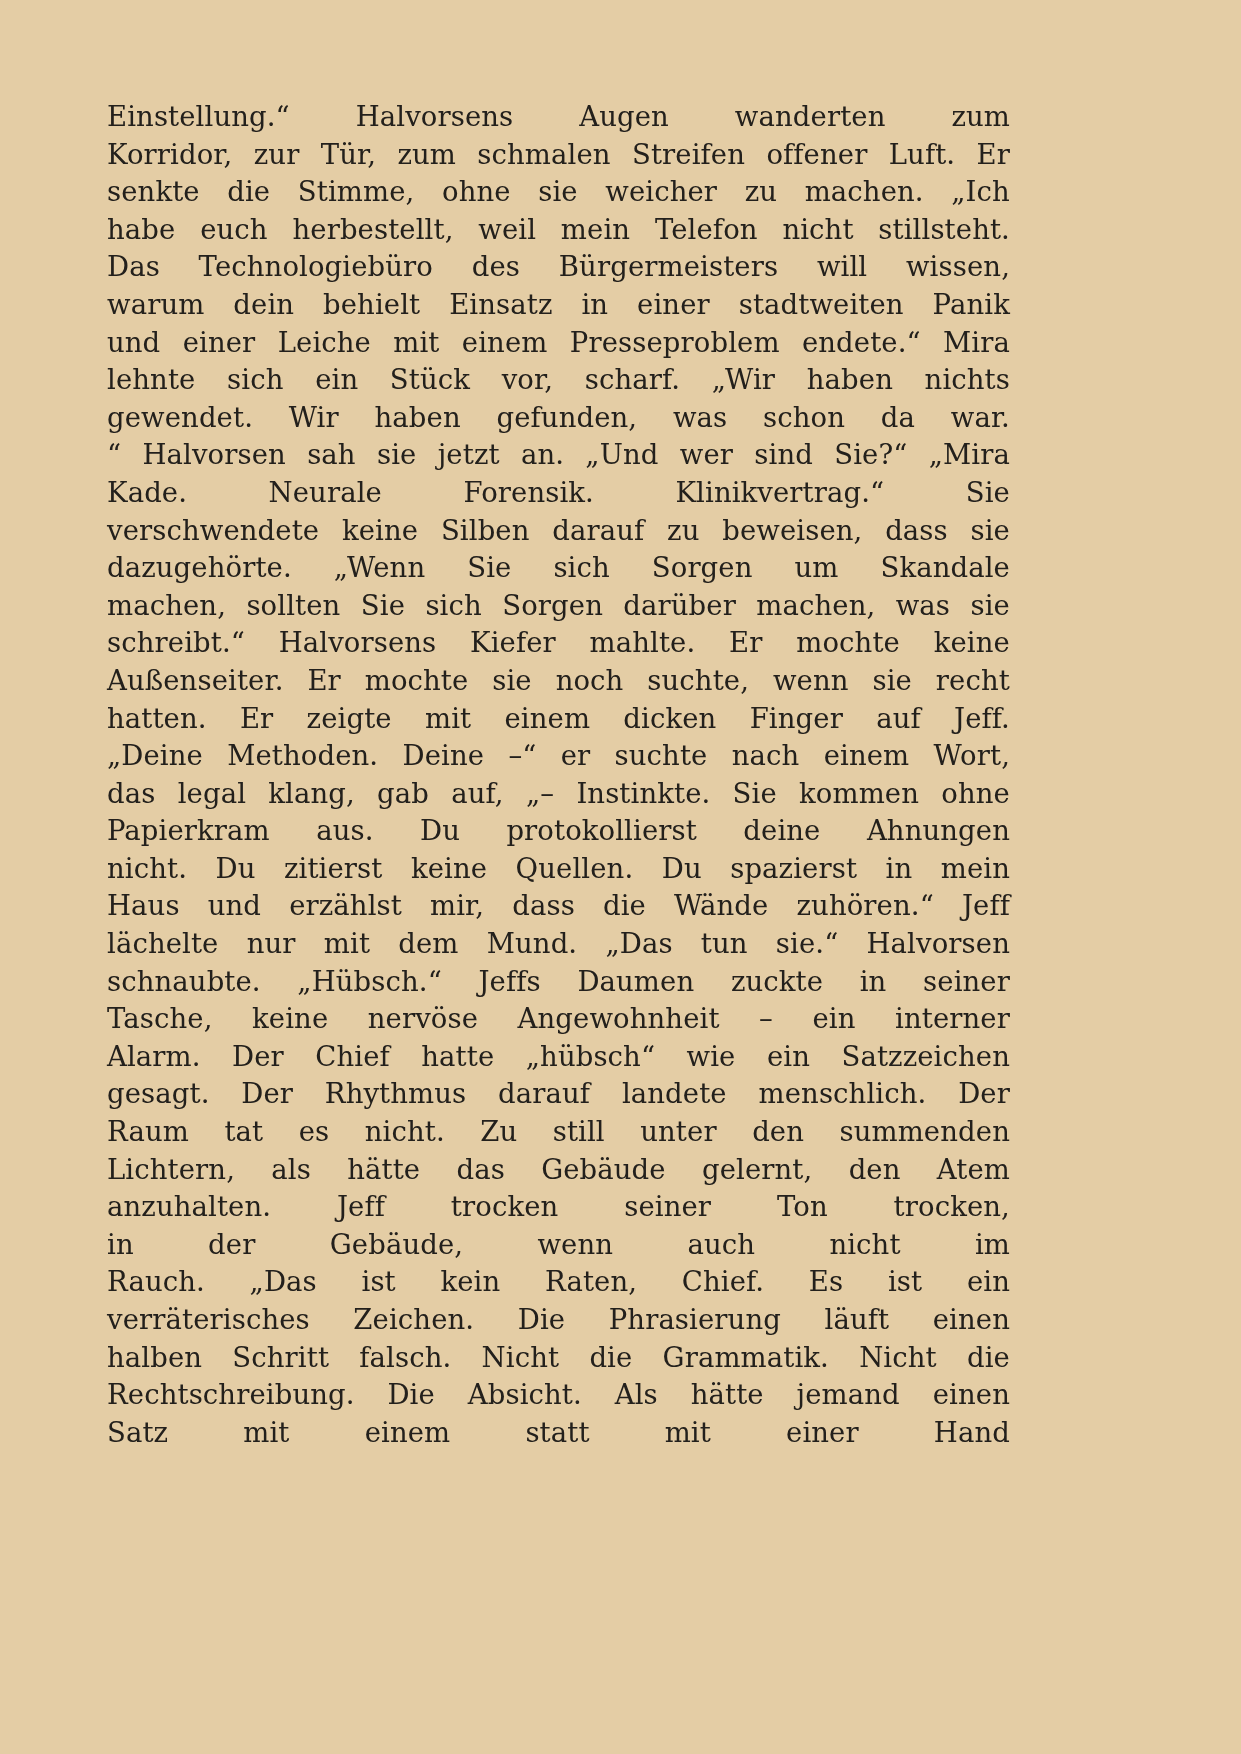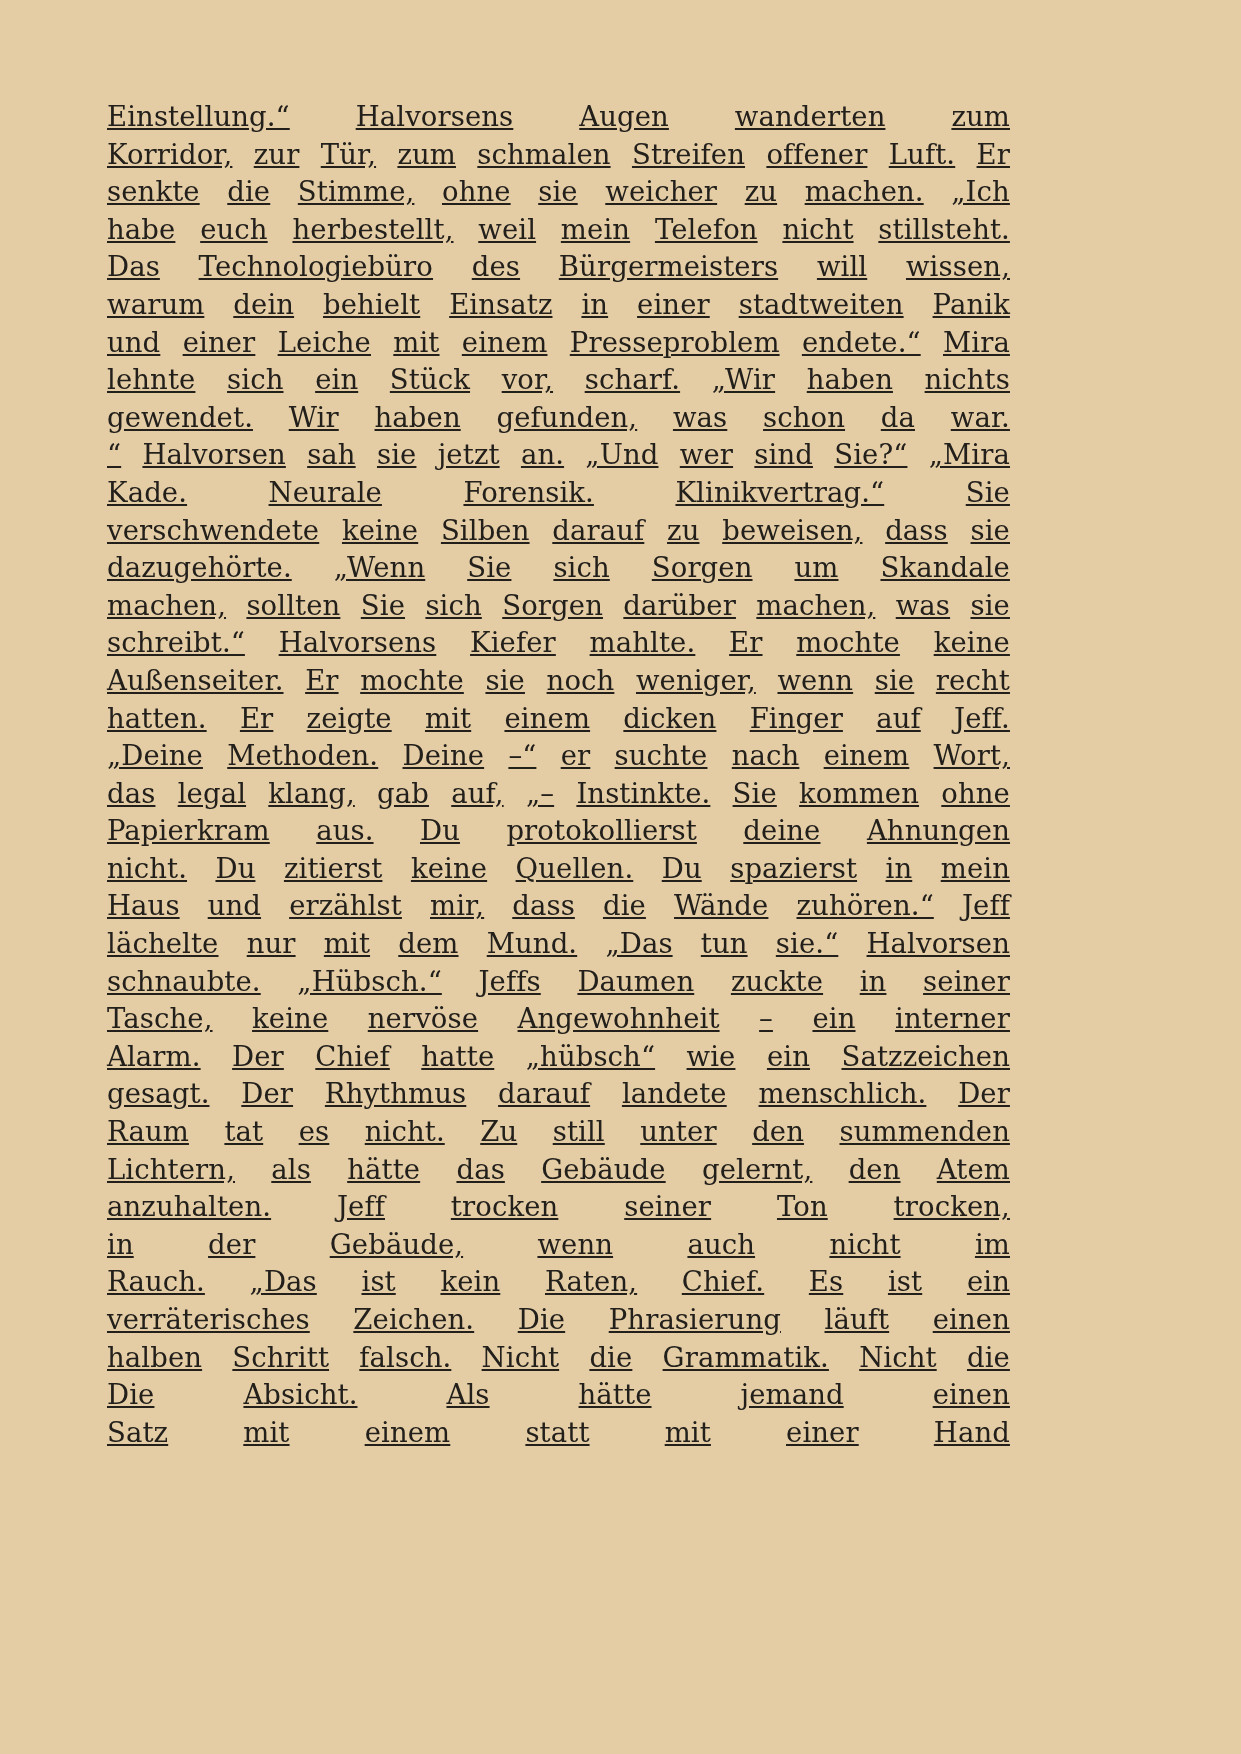--- a/index.html
+++ b/index.html
@@ -37,21 +37,20 @@
     align-items: baseline;
     height: 37.6px;
     line-height: 37.6px;
     white-space: pre;
     color: #23201c;
     font-family: "DejaVu Serif", "Liberation Serif", serif;
     font-size: 27.5px;
     font-weight: 400;
     letter-spacing: 0.1px;
     overflow: visible;
-    text-decoration: underline;
   }
 
   
   .line.just {
     justify-content: space-between;
   }
 
   .w {
     display: inline-block;
     white-space: pre;
@@ -70,35 +69,35 @@
       <div class="line just"><span class="w">warum</span><span class="w">dein</span><span class="w">behielt</span><span class="w">Einsatz</span><span class="w">in</span><span class="w">einer</span><span class="w">stadtweiten</span><span class="w">Panik</span></div>
       <div class="line just"><span class="w">und</span><span class="w">einer</span><span class="w">Leiche</span><span class="w">mit</span><span class="w">einem</span><span class="w">Presseproblem</span><span class="w">endete.“</span><span class="w">Mira</span></div>
       <div class="line just"><span class="w">lehnte</span><span class="w">sich</span><span class="w">ein</span><span class="w">Stück</span><span class="w">vor,</span><span class="w">scharf.</span><span class="w">„Wir</span><span class="w">haben</span><span class="w">nichts</span></div>
       <div class="line just"><span class="w">gewendet.</span><span class="w">Wir</span><span class="w">haben</span><span class="w">gefunden,</span><span class="w">was</span><span class="w">schon</span><span class="w">da</span><span class="w">war.</span></div>
       <div class="line just"><span class="w">“</span><span class="w">Halvorsen</span><span class="w">sah</span><span class="w">sie</span><span class="w">jetzt</span><span class="w">an.</span><span class="w">„Und</span><span class="w">wer</span><span class="w">sind</span><span class="w">Sie?“</span><span class="w">„Mira</span></div>
       <div class="line just"><span class="w">Kade.</span><span class="w">Neurale</span><span class="w">Forensik.</span><span class="w">Klinikvertrag.“</span><span class="w">Sie</span></div>
       <div class="line just"><span class="w">verschwendete</span><span class="w">keine</span><span class="w">Silben</span><span class="w">darauf</span><span class="w">zu</span><span class="w">beweisen,</span><span class="w">dass</span><span class="w">sie</span></div>
       <div class="line just"><span class="w">dazugehörte.</span><span class="w">„Wenn</span><span class="w">Sie</span><span class="w">sich</span><span class="w">Sorgen</span><span class="w">um</span><span class="w">Skandale</span></div>
       <div class="line just"><span class="w">machen,</span><span class="w">sollten</span><span class="w">Sie</span><span class="w">sich</span><span class="w">Sorgen</span><span class="w">darüber</span><span class="w">machen,</span><span class="w">was</span><span class="w">sie</span></div>
       <div class="line just"><span class="w">schreibt.“</span><span class="w">Halvorsens</span><span class="w">Kiefer</span><span class="w">mahlte.</span><span class="w">Er</span><span class="w">mochte</span><span class="w">keine</span></div>
-      <div class="line just"><span class="w">Außenseiter.</span><span class="w">Er</span><span class="w">mochte</span><span class="w">sie</span><span class="w">noch</span><span class="w">weniger,</span><span class="w">wenn</span><span class="w">sie</span><span class="w">recht</span></div>
+      <div class="line just"><span class="w">Außenseiter.</span><span class="w">Er</span><span class="w">mochte</span><span class="w">sie</span><span class="w">noch</span><span class="w">suchte,</span><span class="w">wenn</span><span class="w">sie</span><span class="w">recht</span></div>
       <div class="line just"><span class="w">hatten.</span><span class="w">Er</span><span class="w">zeigte</span><span class="w">mit</span><span class="w">einem</span><span class="w">dicken</span><span class="w">Finger</span><span class="w">auf</span><span class="w">Jeff.</span></div>
       <div class="line just"><span class="w">„Deine</span><span class="w">Methoden.</span><span class="w">Deine</span><span class="w">–“</span><span class="w">er</span><span class="w">suchte</span><span class="w">nach</span><span class="w">einem</span><span class="w">Wort,</span></div>
       <div class="line just"><span class="w">das</span><span class="w">legal</span><span class="w">klang,</span><span class="w">gab</span><span class="w">auf,</span><span class="w">„–</span><span class="w">Instinkte.</span><span class="w">Sie</span><span class="w">kommen</span><span class="w">ohne</span></div>
       <div class="line just"><span class="w">Papierkram</span><span class="w">aus.</span><span class="w">Du</span><span class="w">protokollierst</span><span class="w">deine</span><span class="w">Ahnungen</span></div>
       <div class="line just"><span class="w">nicht.</span><span class="w">Du</span><span class="w">zitierst</span><span class="w">keine</span><span class="w">Quellen.</span><span class="w">Du</span><span class="w">spazierst</span><span class="w">in</span><span class="w">mein</span></div>
       <div class="line just"><span class="w">Haus</span><span class="w">und</span><span class="w">erzählst</span><span class="w">mir,</span><span class="w">dass</span><span class="w">die</span><span class="w">Wände</span><span class="w">zuhören.“</span><span class="w">Jeff</span></div>
       <div class="line just"><span class="w">lächelte</span><span class="w">nur</span><span class="w">mit</span><span class="w">dem</span><span class="w">Mund.</span><span class="w">„Das</span><span class="w">tun</span><span class="w">sie.“</span><span class="w">Halvorsen</span></div>
       <div class="line just"><span class="w">schnaubte.</span><span class="w">„Hübsch.“</span><span class="w">Jeffs</span><span class="w">Daumen</span><span class="w">zuckte</span><span class="w">in</span><span class="w">seiner</span></div>
       <div class="line just"><span class="w">Tasche,</span><span class="w">keine</span><span class="w">nervöse</span><span class="w">Angewohnheit</span><span class="w">–</span><span class="w">ein</span><span class="w">interner</span></div>
       <div class="line just"><span class="w">Alarm.</span><span class="w">Der</span><span class="w">Chief</span><span class="w">hatte</span><span class="w">„hübsch“</span><span class="w">wie</span><span class="w">ein</span><span class="w">Satzzeichen</span></div>
       <div class="line just"><span class="w">gesagt.</span><span class="w">Der</span><span class="w">Rhythmus</span><span class="w">darauf</span><span class="w">landete</span><span class="w">menschlich.</span><span class="w">Der</span></div>
       <div class="line just"><span class="w">Raum</span><span class="w">tat</span><span class="w">es</span><span class="w">nicht.</span><span class="w">Zu</span><span class="w">still</span><span class="w">unter</span><span class="w">den</span><span class="w">summenden</span></div>
       <div class="line just"><span class="w">Lichtern,</span><span class="w">als</span><span class="w">hätte</span><span class="w">das</span><span class="w">Gebäude</span><span class="w">gelernt,</span><span class="w">den</span><span class="w">Atem</span></div>
       <div class="line just"><span class="w">anzuhalten.</span><span class="w">Jeff</span><span class="w">trocken</span><span class="w">seiner</span><span class="w">Ton</span><span class="w">trocken,</span></div>
       <div class="line just"><span class="w">in</span><span class="w">der</span><span class="w">Gebäude,</span><span class="w">wenn</span><span class="w">auch</span><span class="w">nicht</span><span class="w">im</span></div>
       <div class="line just"><span class="w">Rauch.</span><span class="w">„Das</span><span class="w">ist</span><span class="w">kein</span><span class="w">Raten,</span><span class="w">Chief.</span><span class="w">Es</span><span class="w">ist</span><span class="w">ein</span></div>
       <div class="line just"><span class="w">verräterisches</span><span class="w">Zeichen.</span><span class="w">Die</span><span class="w">Phrasierung</span><span class="w">läuft</span><span class="w">einen</span></div>
       <div class="line just"><span class="w">halben</span><span class="w">Schritt</span><span class="w">falsch.</span><span class="w">Nicht</span><span class="w">die</span><span class="w">Grammatik.</span><span class="w">Nicht</span><span class="w">die</span></div>
-      <div class="line just"><span class="w">Die</span><span class="w">Absicht.</span><span class="w">Als</span><span class="w">hätte</span><span class="w">jemand</span><span class="w">einen</span></div>
+      <div class="line just"><span class="w">Rechtschreibung.</span><span class="w">Die</span><span class="w">Absicht.</span><span class="w">Als</span><span class="w">hätte</span><span class="w">jemand</span><span class="w">einen</span></div>
       <div class="line just"><span class="w">Satz</span><span class="w">mit</span><span class="w">einem</span><span class="w">statt</span><span class="w">mit</span><span class="w">einer</span><span class="w">Hand</span></div>
     </div>
 </div>
 
 </body></html>

